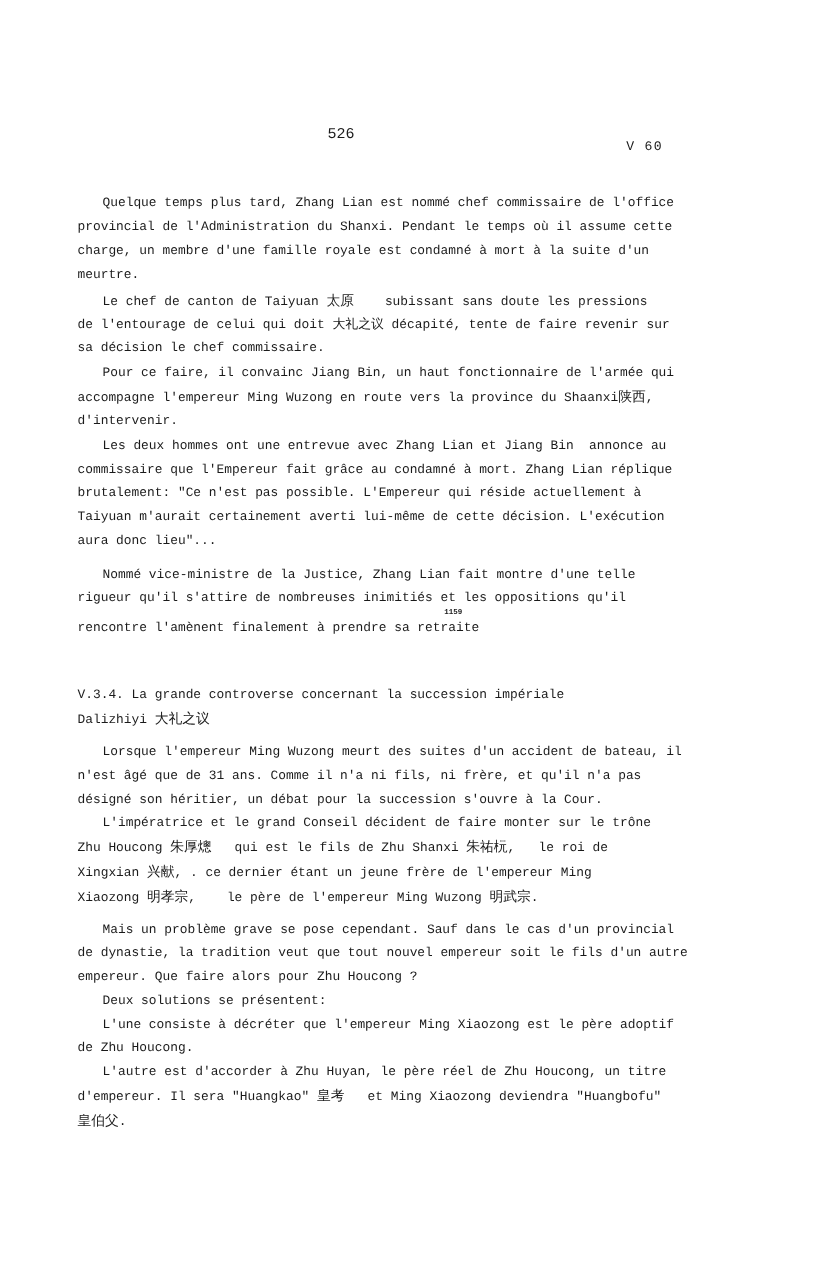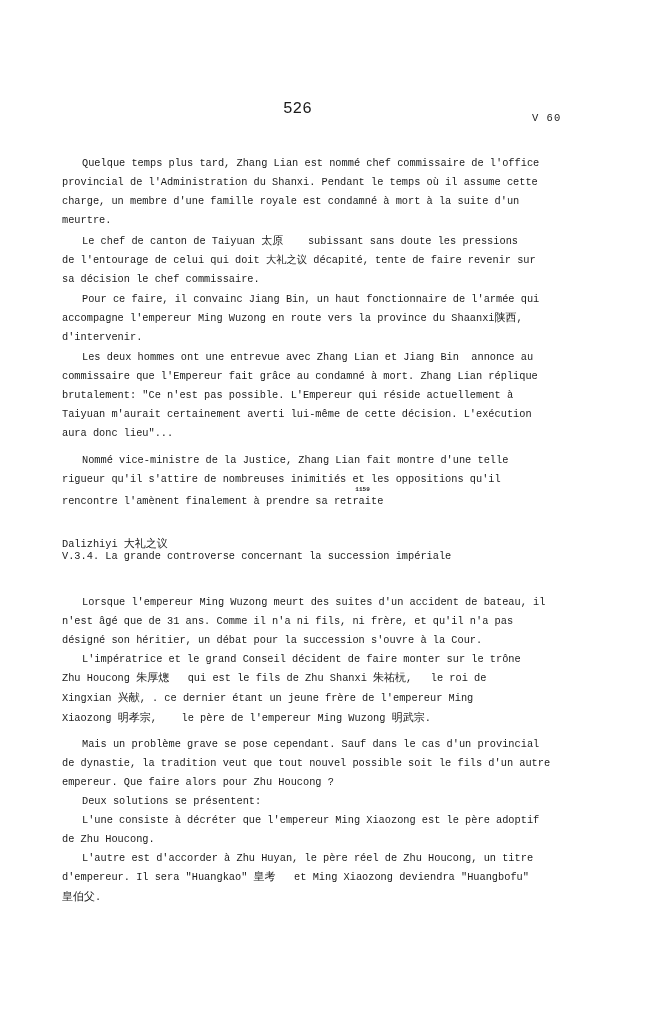--- a/index.html
+++ b/index.html
@@ -1,22 +1,22 @@
 <!DOCTYPE html>
 <html><head>
   <meta charset="utf-8">
   <style>
     html, body { margin: 0; padding: 0; }
     body {
       width: 650px; height: 1009px; background: #ffffff; position: relative; overflow: hidden;
       font-family: "Liberation Mono", "DejaVu Sans Mono", monospace;
       color: #1a1a1a; font-size: 10.3px;
     }
-    .page-number { position: absolute; top: 100px; left: 283px; font-size: 16px; }
-    .section-ref { position: absolute; top: 112px; left: 532px; font-size: 10.5px; letter-spacing: 1px; }
+    .page-number { position: absolute; top: 100px; left: 262px; font-size: 12px; }
+    .section-ref { position: absolute; top: 112px; left: 501px; font-size: 10.5px; letter-spacing: 1px; }
     .ln { position: absolute; left: 62px; white-space: pre; line-height: 14px; }
     .ind { left: 82px; }
     .u { text-decoration-thickness: 1px; text-underline-offset: 2px; }
     .cjk { font-family: "DejaVu Sans", sans-serif; font-weight: normal; font-size: 11px; }
     sup.fn { font-size: 6px; position: relative; top: -9px; left: -28px; font-weight: bold; }
   </style>
 </head>
 <body>
 
 <div class="page-number">526</div>
@@ -39,33 +39,33 @@
 <div class="ln" style="top:369px">commissaire que l'Empereur fait grâce au condamné à mort. Zhang Lian réplique</div>
 <div class="ln" style="top:388px">brutalement: "Ce n'est pas possible. L'Empereur qui réside actuellement à</div>
 <div class="ln" style="top:407px">Taiyuan m'aurait certainement averti lui-même de cette décision. L'exécution</div>
 <div class="ln" style="top:426px">aura donc lieu"...</div>
 
 <div class="ln ind" style="top:453px">Nommé vice-ministre de la Justice, Zhang Lian fait montre d'une telle</div>
 <div class="ln" style="top:472px">rigueur qu'il s'attire de nombreuses inimitiés et les oppositions qu'il</div>
 <div class="ln" style="top:492px"><span>rencontre l'amènent finalement à prendre sa retraite</span><sup class="fn">1159</sup></div>
 
 <div class="ln" style="top:549px"><span>V.3.4. </span><span class="u">La grande controverse concernant la succession impériale</span></div>
-<div class="ln" style="top:537px"><span class="u">Dalizhiyi</span> <span class="cjk">大礼之议</span></div>
+<div class="ln" style="top:568px"><span class="u">Dalizhiyi</span> <span class="cjk">大礼之议</span></div>
 
 <div class="ln ind" style="top:595px">Lorsque l'empereur Ming Wuzong meurt des suites d'un accident de bateau, il</div>
 <div class="ln" style="top:614px">n'est âgé que de 31 ans. Comme il n'a ni fils, ni frère, et qu'il n'a pas</div>
 <div class="ln" style="top:633px">désigné son héritier, un débat pour la succession s'ouvre à la Cour.</div>
 
 <div class="ln ind" style="top:652px">L'impératrice et le grand Conseil décident de faire monter sur le trône</div>
 <div class="ln" style="top:671px"><span>Zhu Houcong </span><span class="cjk">朱厚熜</span><span>   qui est le fils de Zhu Shanxi </span><span class="cjk">朱祐杬</span><span>,   le roi de</span></div>
 <div class="ln" style="top:691px"><span>Xingxian </span><span class="cjk">兴献</span><span>, . ce dernier étant un jeune frère de l'empereur Ming</span></div>
 <div class="ln" style="top:711px"><span>Xiaozong </span><span class="cjk">明孝宗</span><span>,    le père de l'empereur Ming Wuzong </span><span class="cjk">明武宗</span><span>.</span></div>
 
 <div class="ln ind" style="top:737px">Mais un problème grave se pose cependant. Sauf dans le cas d'un provincial</div>
-<div class="ln" style="top:756px">de dynastie, la tradition veut que tout nouvel possible soit le fils d'un autre</div>
+<div class="ln" style="top:756px">de dynastie, la tradition veut que tout nouvel empereur soit le fils d'un autre</div>
 <div class="ln" style="top:775px">empereur. Que faire alors pour Zhu Houcong ?</div>
 
 <div class="ln ind" style="top:794px">Deux solutions se présentent:</div>
 
 <div class="ln ind" style="top:813px">L'une consiste à décréter que l'empereur Ming Xiaozong est le père adoptif</div>
 <div class="ln" style="top:832px">de Zhu Houcong.</div>
 
 <div class="ln ind" style="top:851px">L'autre est d'accorder à Zhu Huyan, le père réel de Zhu Houcong, un titre</div>
 <div class="ln" style="top:870px"><span>d'empereur. Il sera "</span><span class="u">Huangkao</span><span>" </span><span class="cjk">皇考</span><span>   et Ming Xiaozong deviendra "</span><span class="u">Huangbofu</span><span>"</span></div>
 <div class="ln" style="top:890px"><span class="cjk">皇伯父</span><span>.</span></div>

